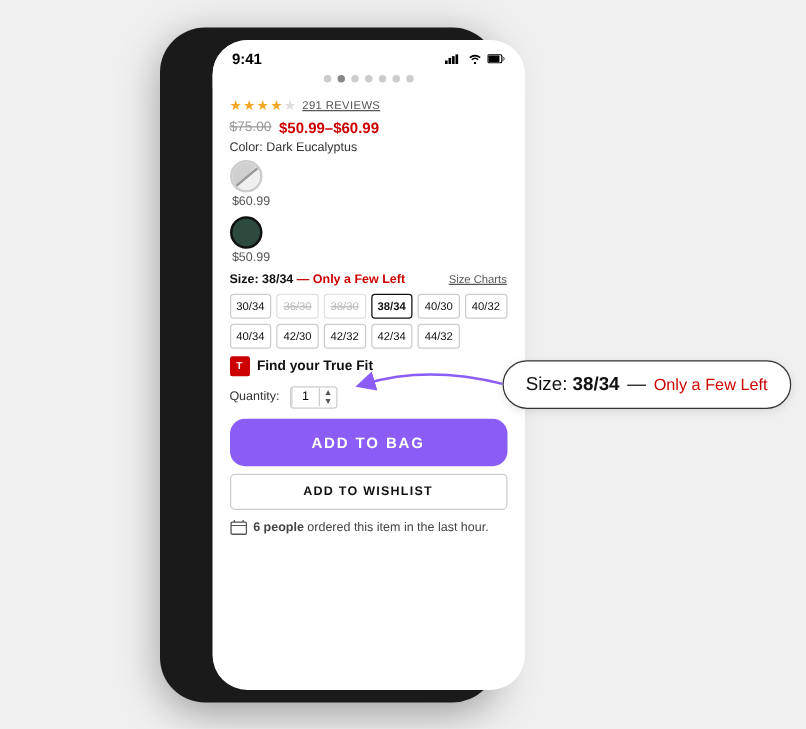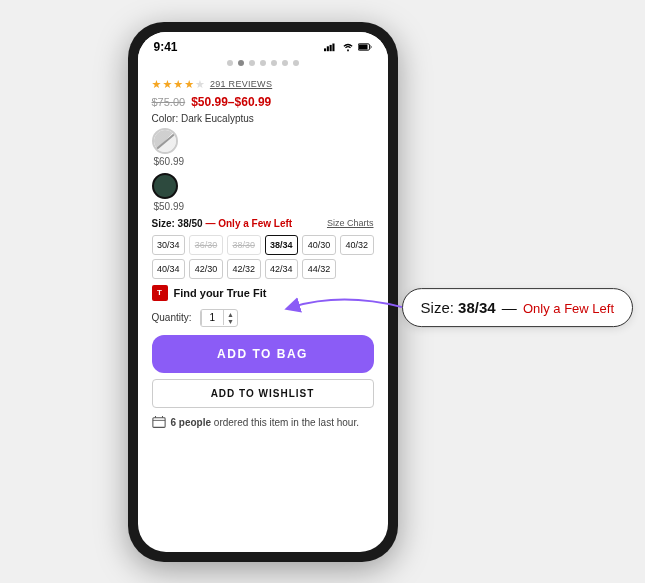--- a/index.html
+++ b/index.html
@@ -26,20 +26,21 @@
       left: -60px;
     }
     .phone-inner {
       width: 100%;
       height: 100%;
       background: #fff;
       border-radius: 28px;
       overflow: hidden;
       display: flex;
       flex-direction: column;
+      margin-left: 32px;
     }
 
     
     .status-bar {
       background: #fff;
       padding: 8px 16px 4px;
       display: flex;
       justify-content: space-between;
       align-items: center;
       flex-shrink: 0;
@@ -470,21 +471,21 @@
 
         <div style="display:flex; align-items:center; gap:8px;">
           <div class="swatch dark-green"></div>
         </div>
         <div style="font-size:10px; color:#555; margin-left:2px; margin-top:-2px;">$50.99</div>
       </div>
 
       
       <div class="size-header">
         <span class="size-label">
-          <strong>Size: 38/50</strong> <span class="few-left">— Only a Few Left</span>
+          <strong>Size: 38/34</strong> <span class="few-left">— Only a Few Left</span>
         </span>
         <span class="size-chart-link">Size Charts</span>
       </div>
 
       
       <div class="size-grid">
         <button class="size-btn">30/34</button>
         <button class="size-btn unavailable">36/30</button>
         <button class="size-btn unavailable">38/30</button>
         <button class="size-btn selected">38/34</button>

